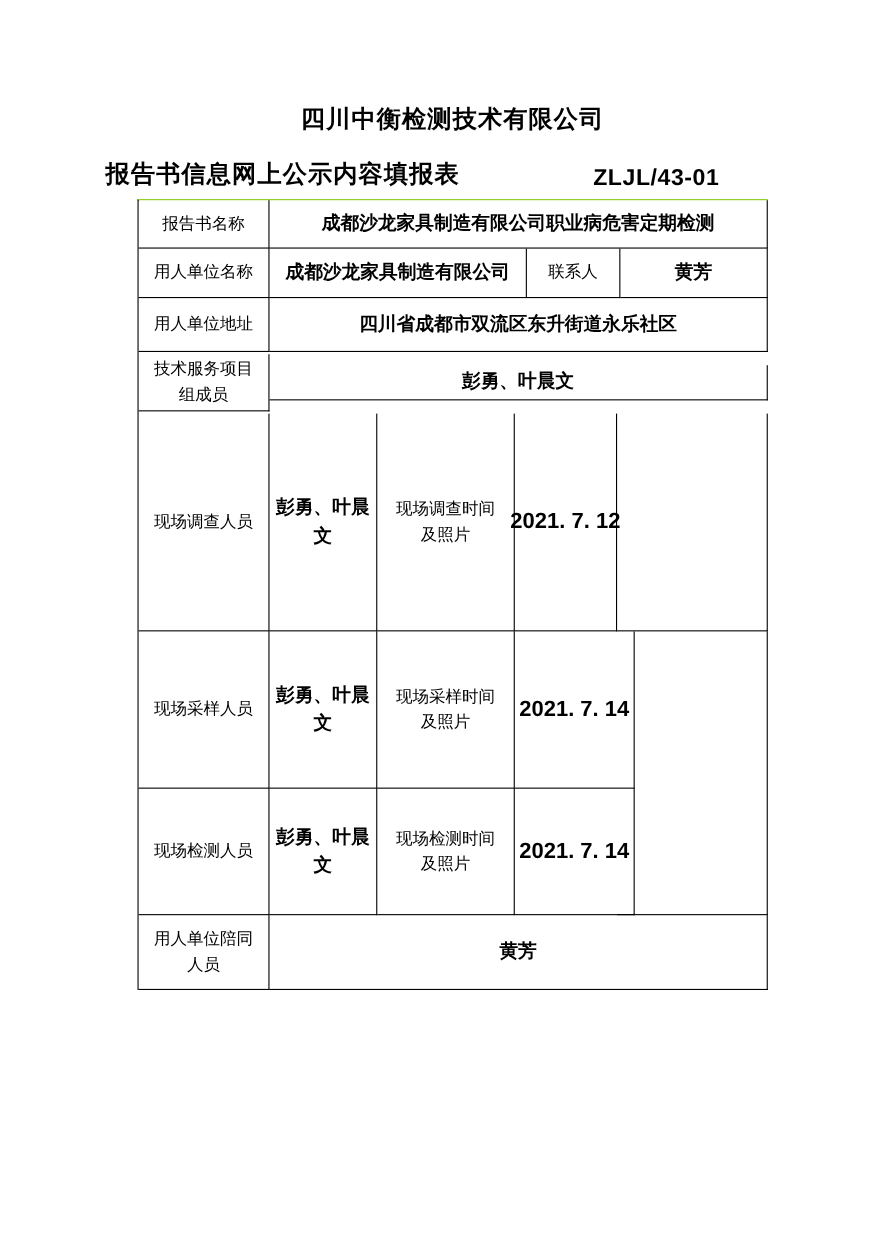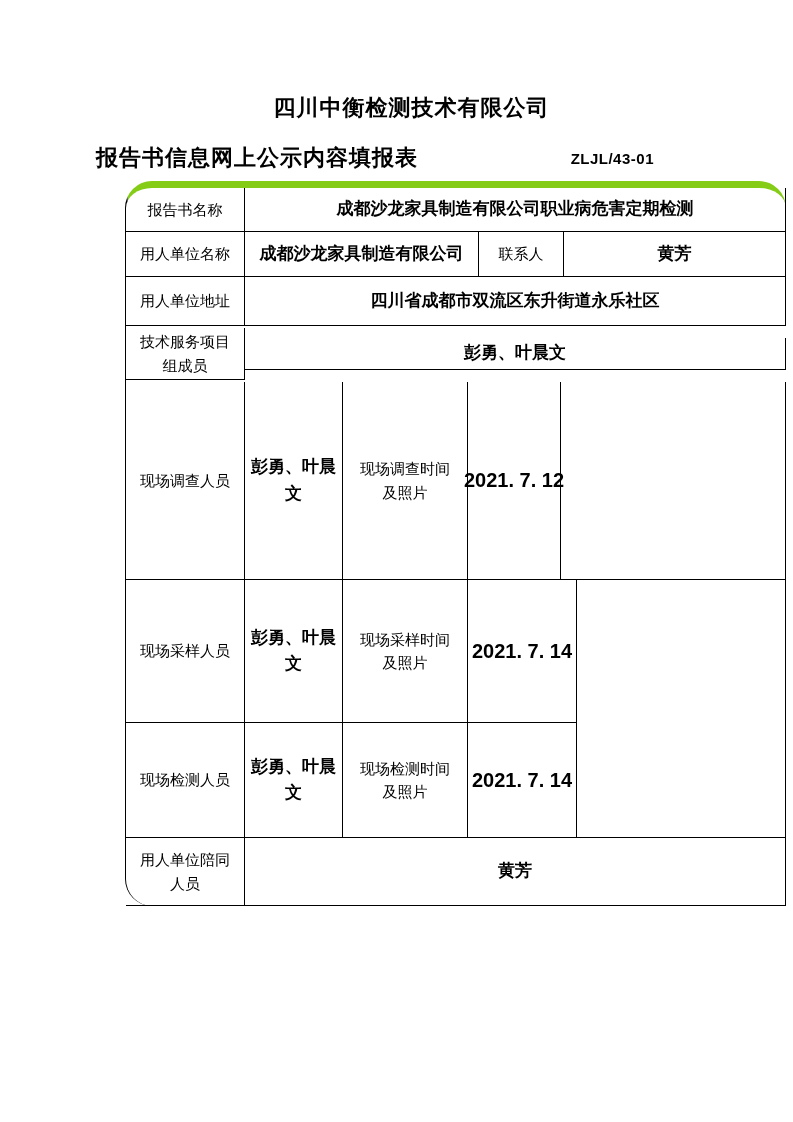--- a/index.html
+++ b/index.html
@@ -14,27 +14,26 @@
     text-align:center;font-size:22px;font-weight:700;line-height:30px;
     letter-spacing:1px;
   }
   .subtitle-row{position:relative;margin-top:20px;height:30px;}
   .doc-subtitle{
     display:inline-block;position:relative;left:-29px;
     font-size:22px;font-weight:700;line-height:30px;letter-spacing:1px;
   }
   .form-code{
     position:absolute;right:44px;top:7px;
-    font-size:15px;font-weight:700;letter-spacing:0.5px;
+    font-size:21px;font-weight:700;letter-spacing:0.5px;
   }
   .form-table{
-    margin-top:8px;width:661px;
-    border-top:7px solid #84cc16;border-left:1px solid #000;
+    margin-top:8px;width:573px;
+    border-top:1px solid #84cc16;border-left:1px solid #000;
     box-sizing:border-box;
-    border-radius:27px;
   }
   .trow{display:flex;}
   .cell{
     box-sizing:border-box;
     border-right:1px solid #000;border-bottom:1px solid #000;
     display:flex;align-items:center;justify-content:center;
     text-align:center;padding:2px 4px;
     font-size:15px;line-height:1.55;
   }
   .cell.value{font-weight:700;font-size:17px;}

